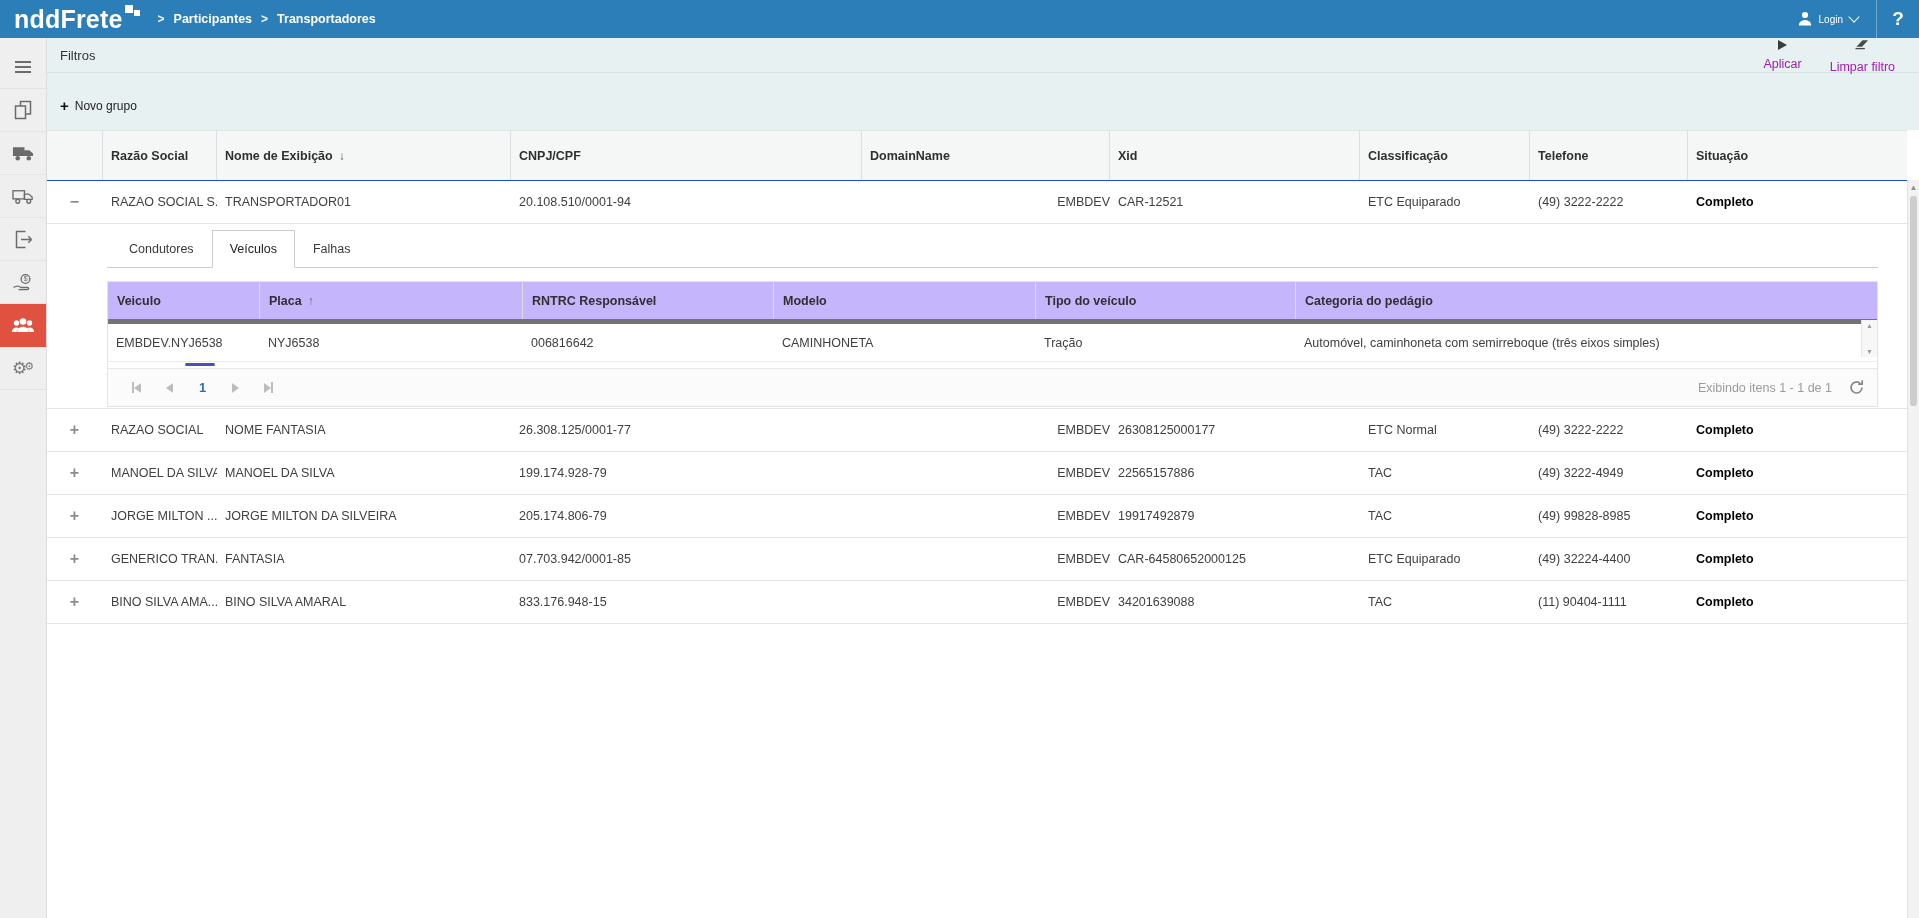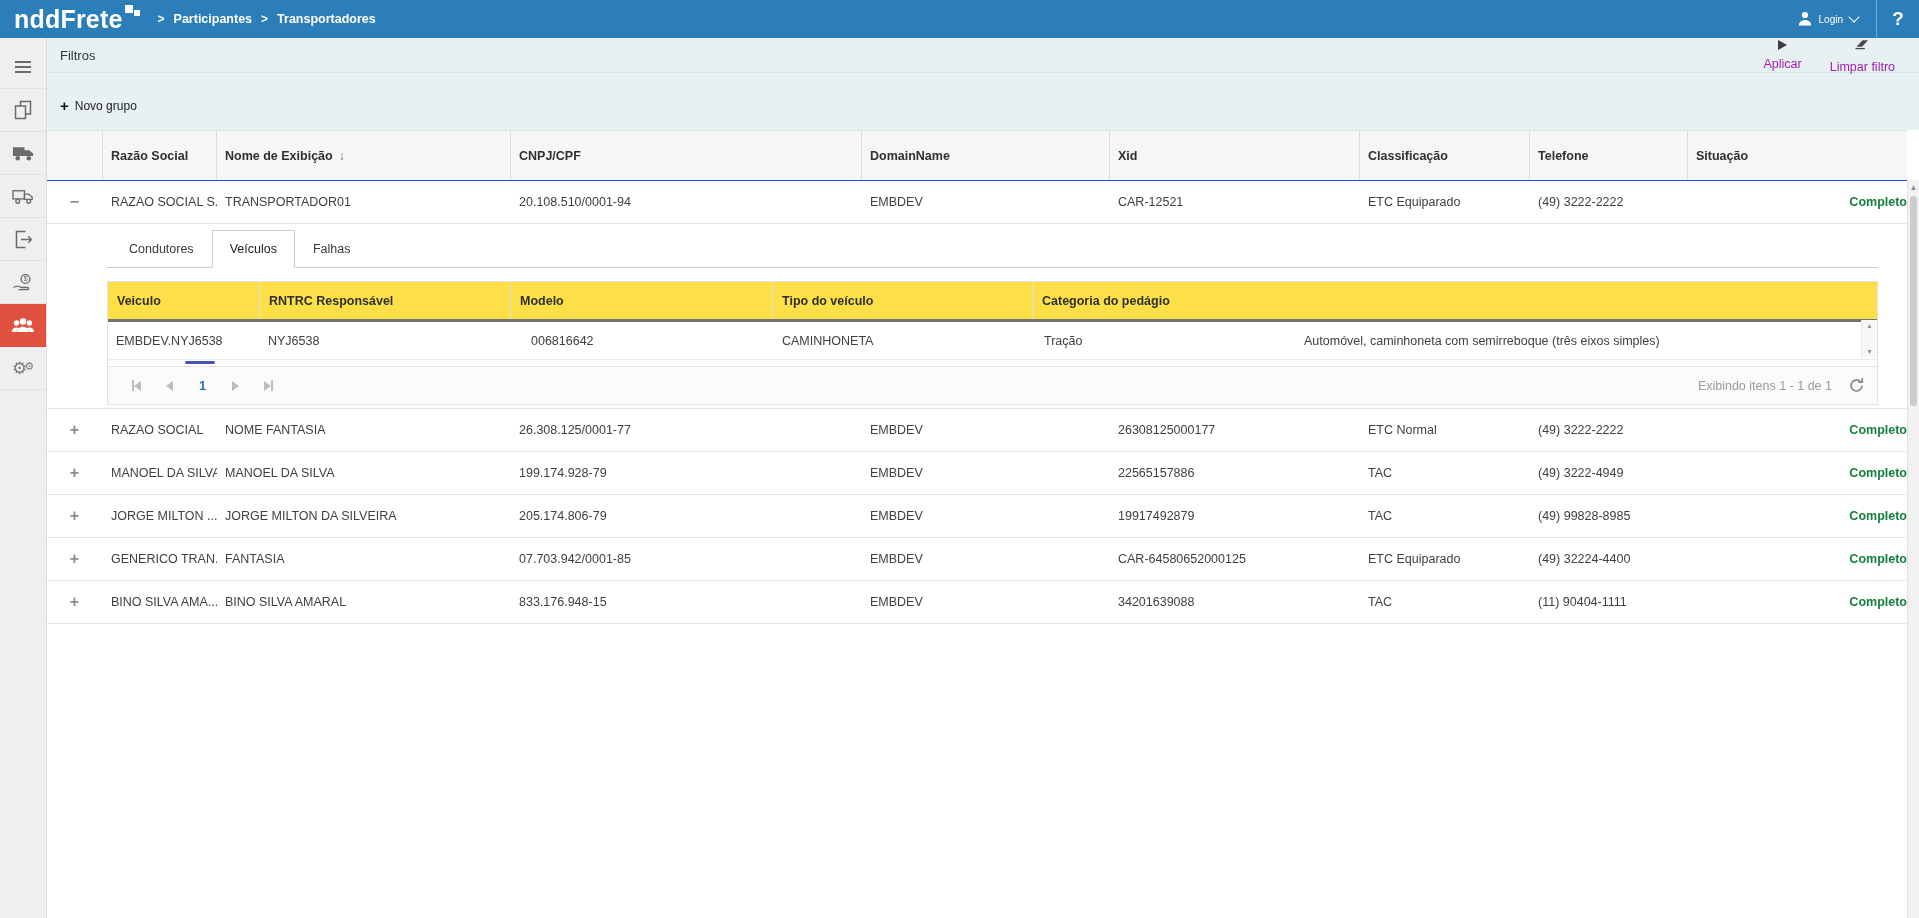--- a/index.html
+++ b/index.html
@@ -54,35 +54,35 @@
   .grid-header{display:flex;height:49px;background:#F5F6F6;border-top:1px solid #e0e6e6;
                border-bottom:1px solid #1d4ed8;}
   .hcell{display:flex;align-items:center;padding-left:8px;font-size:12.5px;font-weight:700;color:#303030;
          border-right:1px solid #dcdfdf;box-sizing:border-box;cursor:pointer;}
   .hcell:last-child{border-right:none;}
   .sort-arrow{margin-left:6px;color:#666;font-weight:400;font-size:12px;}
   .grid-row{display:flex;height:42px;align-items:center;border-bottom:1px solid #E4E6E6;
             font-size:12.5px;color:#404040;cursor:pointer;background:#fff;}
   .cell{padding-left:8px;box-sizing:border-box;white-space:nowrap;overflow:hidden;}
   .c0{width:57px;display:flex;justify-content:center;padding-left:0;}
-  .c1{width:114px;}.c2{width:294px;}.c3{width:351px;}.c4{width:248px;}
+  .c1{width:114px;}.c2{width:294px;}.c3{width:351px;}.c4{width:248px;text-align:right;}
   .c5{width:250px;}.c6{width:170px;}.c7{width:158px;}.c8{flex:1;}
   .expand-glyph{color:#8c8c8c;font-size:16px;font-weight:700;line-height:1;cursor:pointer;}
-  .status-ok{color:#15803d;font-weight:700;text-align:right;}
+  .status-ok{color:#000000;font-weight:700;}
 
   
   .expand-panel{position:relative;height:184px;border-bottom:1px solid #E4E6E6;background:#fff;}
   .tabstrip{position:absolute;left:61px;top:4px;width:1771px;height:40px;border-bottom:1px solid #cccccc;
             display:flex;align-items:flex-end;padding-left:4px;box-sizing:border-box;}
   .tab{padding:11px 17px;font-size:12.5px;color:#3a3a3a;cursor:pointer;background:transparent;
        border:1px solid transparent;margin-bottom:-1px;}
   .tab.active{background:#fff;border:1px solid #ccc;border-bottom:1px solid #fff;color:#222;}
   .nested-grid{position:absolute;left:61px;top:57px;width:1771px;border:1px solid #e3e3e3;
                box-sizing:border-box;background:#fff;}
-  .n-header{display:flex;height:37px;background:#fde047;border-bottom:3px solid #737373;}
+  .n-header{display:flex;height:37px;background:#c4b5fd;border-bottom:5px solid #737373;}
   .n-hcell{display:flex;align-items:center;padding-left:9px;font-size:12.5px;font-weight:700;color:#303030;
            border-right:1px solid #dcdfdf;box-sizing:border-box;cursor:pointer;}
   .n-hcell:last-child{border-right:none;}
   .n-row{display:flex;height:37px;align-items:center;font-size:12.5px;color:#404040;
          border-bottom:1px solid #ececec;position:relative;}
   .n0{width:152px;}.n1{width:263px;}.n2{width:251px;}.n3{width:262px;}.n4{width:260px;}.n5{flex:1;}
   .n-vscroll{position:absolute;right:0;top:38px;width:16px;height:37px;background:#f7f7f7;
              border-left:1px solid #e8e8e8;display:flex;flex-direction:column;justify-content:space-between;
              align-items:center;font-size:7px;color:#9a9a9a;padding:2px 0;box-sizing:border-box;cursor:pointer;}
   .n-hscroll{height:6px;position:relative;background:#fff;}
@@ -284,20 +284,24 @@
       <div class="tabstrip">
           <div class="tab">Condutores</div>
           <div class="tab active">Veículos</div>
           <div class="tab">Falhas</div>
         </div>
       <div class="nested-grid">
         <div class="n-header">
             <div class="n-hcell n0">
               <span>Veiculo</span>
             </div>
+            <div class="n-hcell n1">
+              <span>Placa</span>
+              <span class="sort-arrow">↑</span>
+            </div>
             <div class="n-hcell n2">
               <span>RNTRC Responsável</span>
             </div>
             <div class="n-hcell n3">
               <span>Modelo</span>
             </div>
             <div class="n-hcell n4">
               <span>Tipo do veículo</span>
             </div>
             <div class="n-hcell n5">

